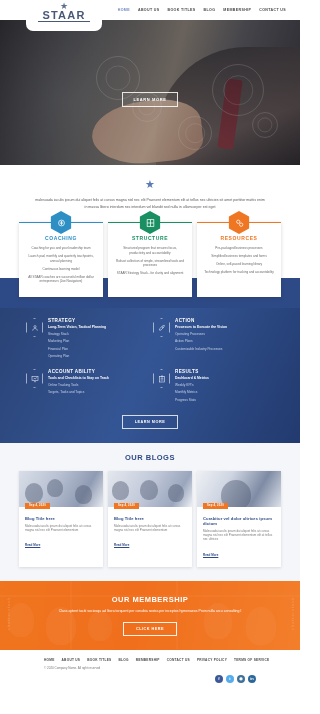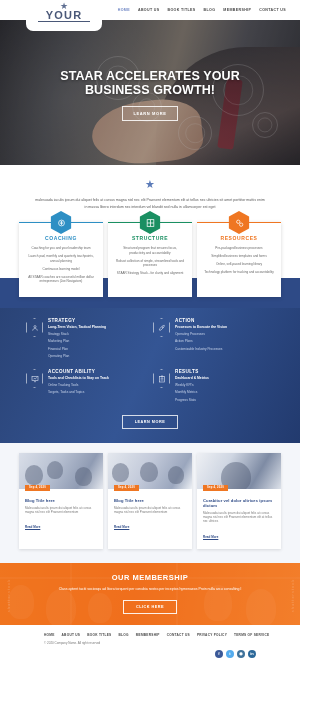--- a/index.html
+++ b/index.html
@@ -195,21 +195,21 @@
   }
   .blog-title {
     margin-top:4px; font-size:4.1px; font-weight:bold; color:#2e4a86;
     letter-spacing:0.1px; line-height:5px;
   }
   .blog-text { font-size:3px; line-height:4.4px; color:#7b7b7b; margin-top:3px; }
   .blog-more { font-size:3px; font-weight:bold; color:#2e4a86; margin-top:4px; display:inline-block; }
 
   
   .membership {
-    position:relative; height:62px; overflow:hidden;
+    position:relative; height:69px; overflow:hidden;
     background:linear-gradient(100deg,#f07c22,#ef6f1c 45%,#f5913c 100%);
   }
   .mem-shape { position:absolute; background:rgba(255,255,255,.10); border-radius:50% 50% 42% 42%; }
   .mem-bar { position:absolute; background:rgba(255,255,255,.08); }
   .mem-overlay { position:absolute; inset:0; background:rgba(240,112,30,.55); }
   .mem-content {
     position:absolute; inset:0; z-index:4; display:flex; flex-direction:column;
     align-items:center; justify-content:center;
   }
   .mem-title {
@@ -246,21 +246,21 @@
   .soc.ig{ background:#3f729b; } .soc.li{ background:#2b6899; }
 </style>
 </head>
 <body>
 
 <div class="page">
 
   <div class="header">
     <div class="logo-wrap">
       <div class="logo-star">★</div>
-      <div class="logo-text">YOUR</div>
+      <div class="logo-text">STAAR</div>
       <div class="logo-bar"></div>
     </div>
     <div class="nav">
       <a href="#" class="active">HOME</a>
       <a href="#">ABOUT US</a>
       <a href="#">BOOK TITLES</a>
       <a href="#">BLOG</a>
       <a href="#">MEMBERSHIP</a>
       <a href="#">CONTACT US</a>
     </div>
@@ -270,24 +270,20 @@
     <div class="hero-fig"></div>
     <div class="hero-tie"></div>
     <div class="hero-hand"></div>
     <div class="gear g1"></div>
     <div class="gear g2"></div>
     <div class="gear g3"></div>
     <div class="gear g4"></div>
     <div class="gear g5"></div>
     <div class="hero-overlay"></div>
     <div class="hero-content">
-      <div class="hero-title">
-        <div>STAAR ACCELERATES YOUR</div>
-        <div class="l2">BUSINESS GROWTH!</div>
-      </div>
       <button class="hero-btn">LEARN MORE</button>
     </div>
   </div>
 
   <div class="about">
     <div class="about-star">★</div>
     <div class="about-text">malesuada iaculis ipsum dui aliquet felis at cursus magna nisl nec elit Praesent elementum elit at tellus nec ultricies sit amet porttitor mattis enim in massa libero interdum nec interdum vel blandit sed nulla in ullamcorper est eget</div>
   </div>
 
   <div class="cards-zone">
@@ -422,20 +418,21 @@
         </div>
       </div>
 
     </div>
     <div class="why-btn-wrap">
       <button class="why-btn">LEARN MORE</button>
     </div>
   </div>
 
   <div class="blogs">
+    <div class="blogs-title">OUR BLOGS</div>
     <div class="blog-row">
 
       <div class="blog-card">
         <div class="blog-img b1">
           <div class="person" style="width:18px;height:20px;left:6px;top:12px;"></div>
           <div class="person" style="width:16px;height:18px;left:28px;top:8px;"></div>
           <div class="person" style="width:17px;height:19px;left:56px;top:14px;"></div>
         </div>
         <div class="blog-meta">
           <span class="badge">Sep 4, 2020</span>

